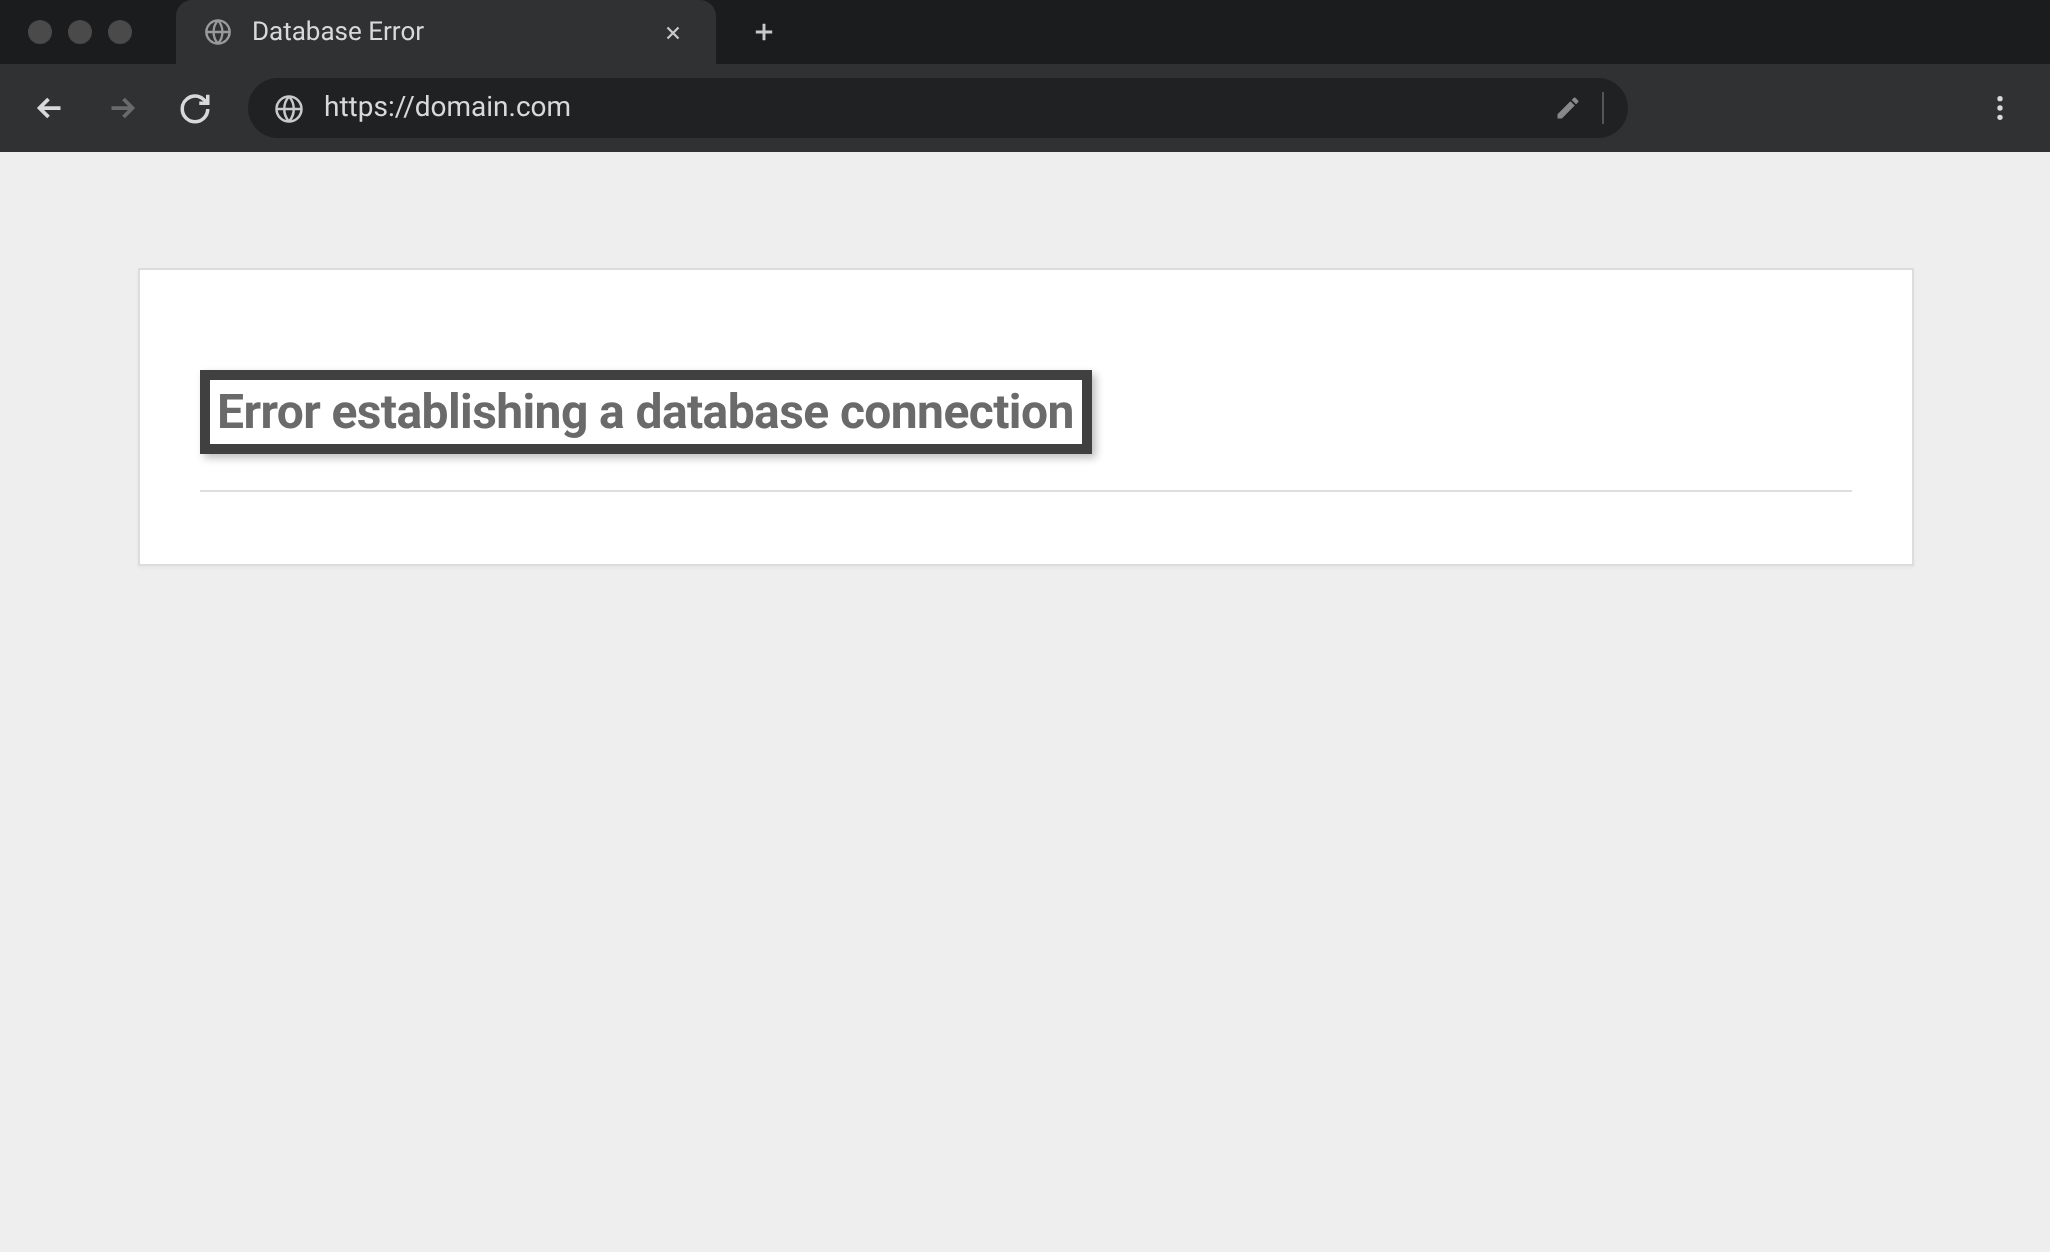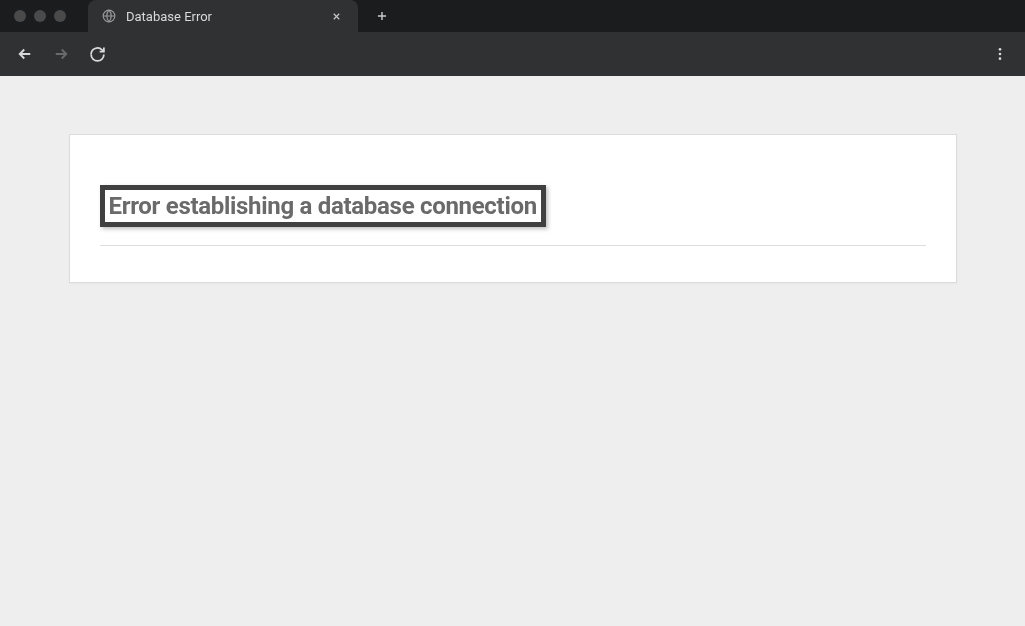--- a/index.html
+++ b/index.html
@@ -224,20 +224,37 @@
       </svg>
     </div>
     <div class="nav-btn">
       <svg width="17" height="17" viewBox="0 0 24 24" fill="none" stroke="#d9d9d9" stroke-width="2.5">
         <path d="M21 2v6h-6"></path>
         <path d="M3 12a9 9 0 0 1 15.5-6.36L21 8"></path>
         <path d="M21 12a9 9 0 0 1-9 9 9 9 0 0 1-9-9"></path>
       </svg>
     </div>
 
+    <div class="address-bar">
+      <span class="site-icon">
+        <svg width="15" height="15" viewBox="0 0 24 24" fill="none" stroke="#c9c9c9" stroke-width="2">
+          <circle cx="12" cy="12" r="10"></circle>
+          <path d="M2 12h20M12 2a15 15 0 0 1 0 20M12 2a15 15 0 0 0 0 20"></path>
+        </svg>
+      </span>
+      <span class="url-text">https://domain.com</span>
+      <div class="addr-right">
+        <span class="pencil-icon">
+          <svg width="14" height="14" viewBox="0 0 24 24" fill="#888">
+            <path d="M3 17.25V21h3.75L17.81 9.94l-3.75-3.75L3 17.25zM20.71 7.04a1 1 0 0 0 0-1.41l-2.34-2.34a1 1 0 0 0-1.41 0l-1.83 1.83 3.75 3.75 1.83-1.83z"></path>
+          </svg>
+        </span>
+        <div class="divider"></div>
+      </div>
+    </div>
 
     <div class="menu-btn">
       <svg width="16" height="16" viewBox="0 0 24 24" fill="#d9d9d9">
         <circle cx="12" cy="5" r="2"></circle>
         <circle cx="12" cy="12" r="2"></circle>
         <circle cx="12" cy="19" r="2"></circle>
       </svg>
     </div>
   </div>
 </div>

